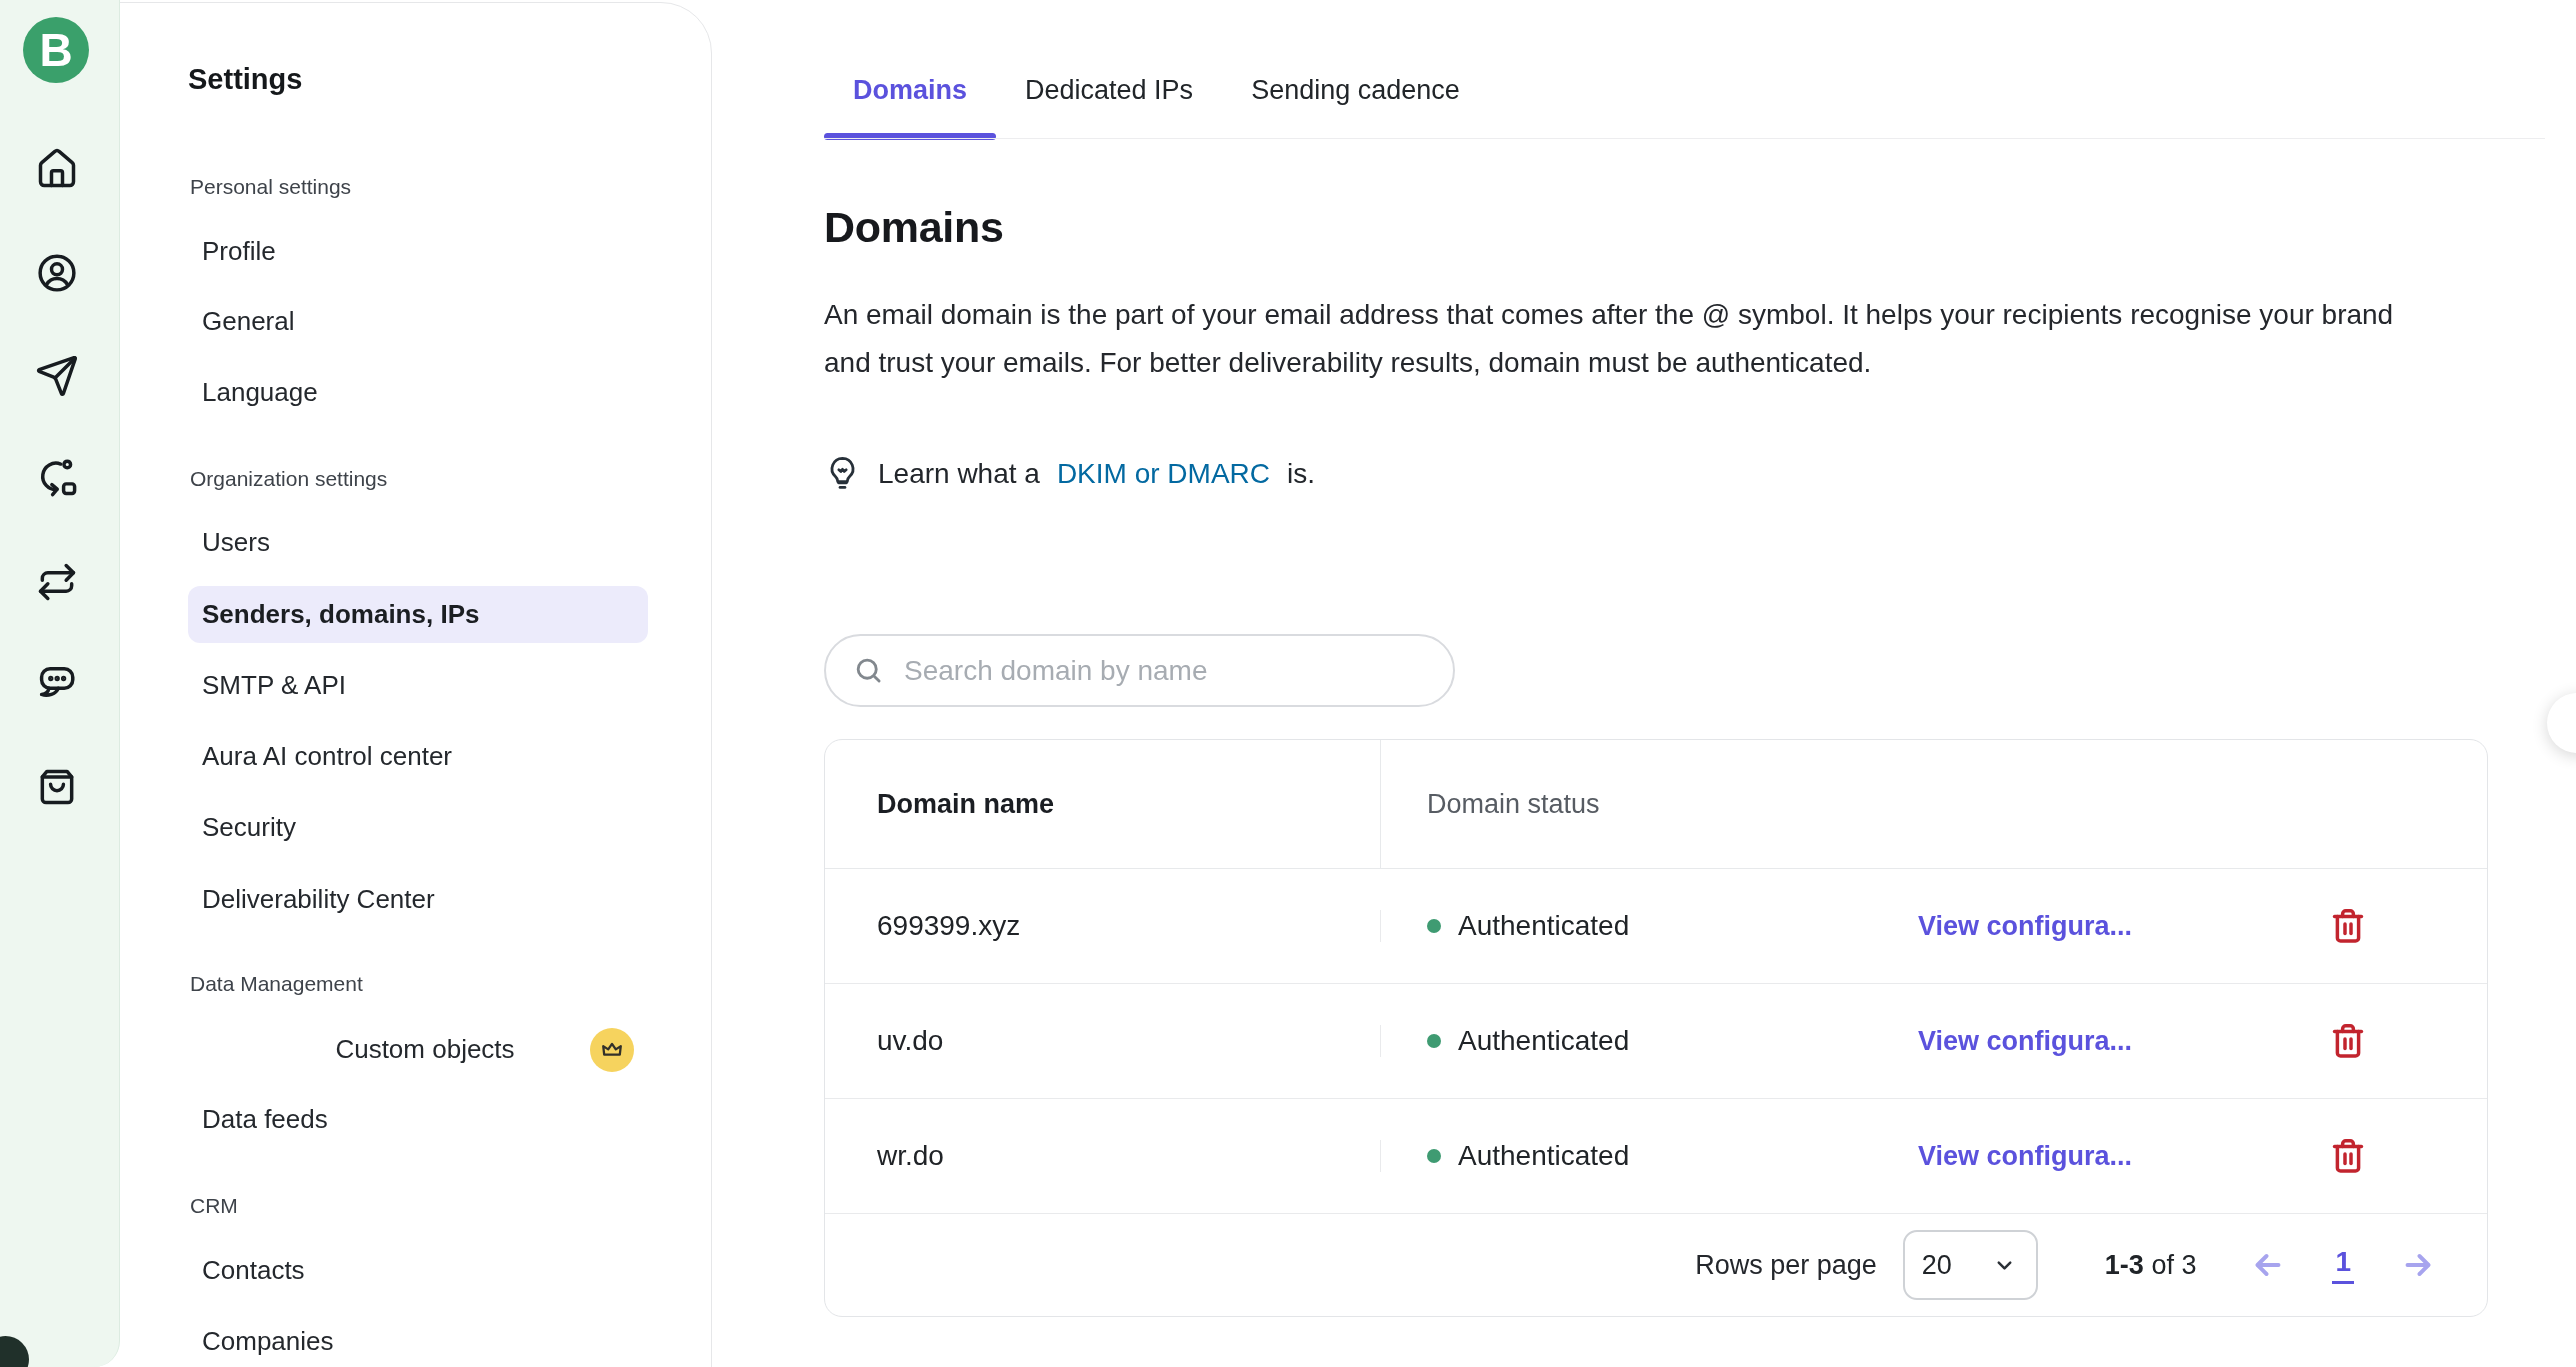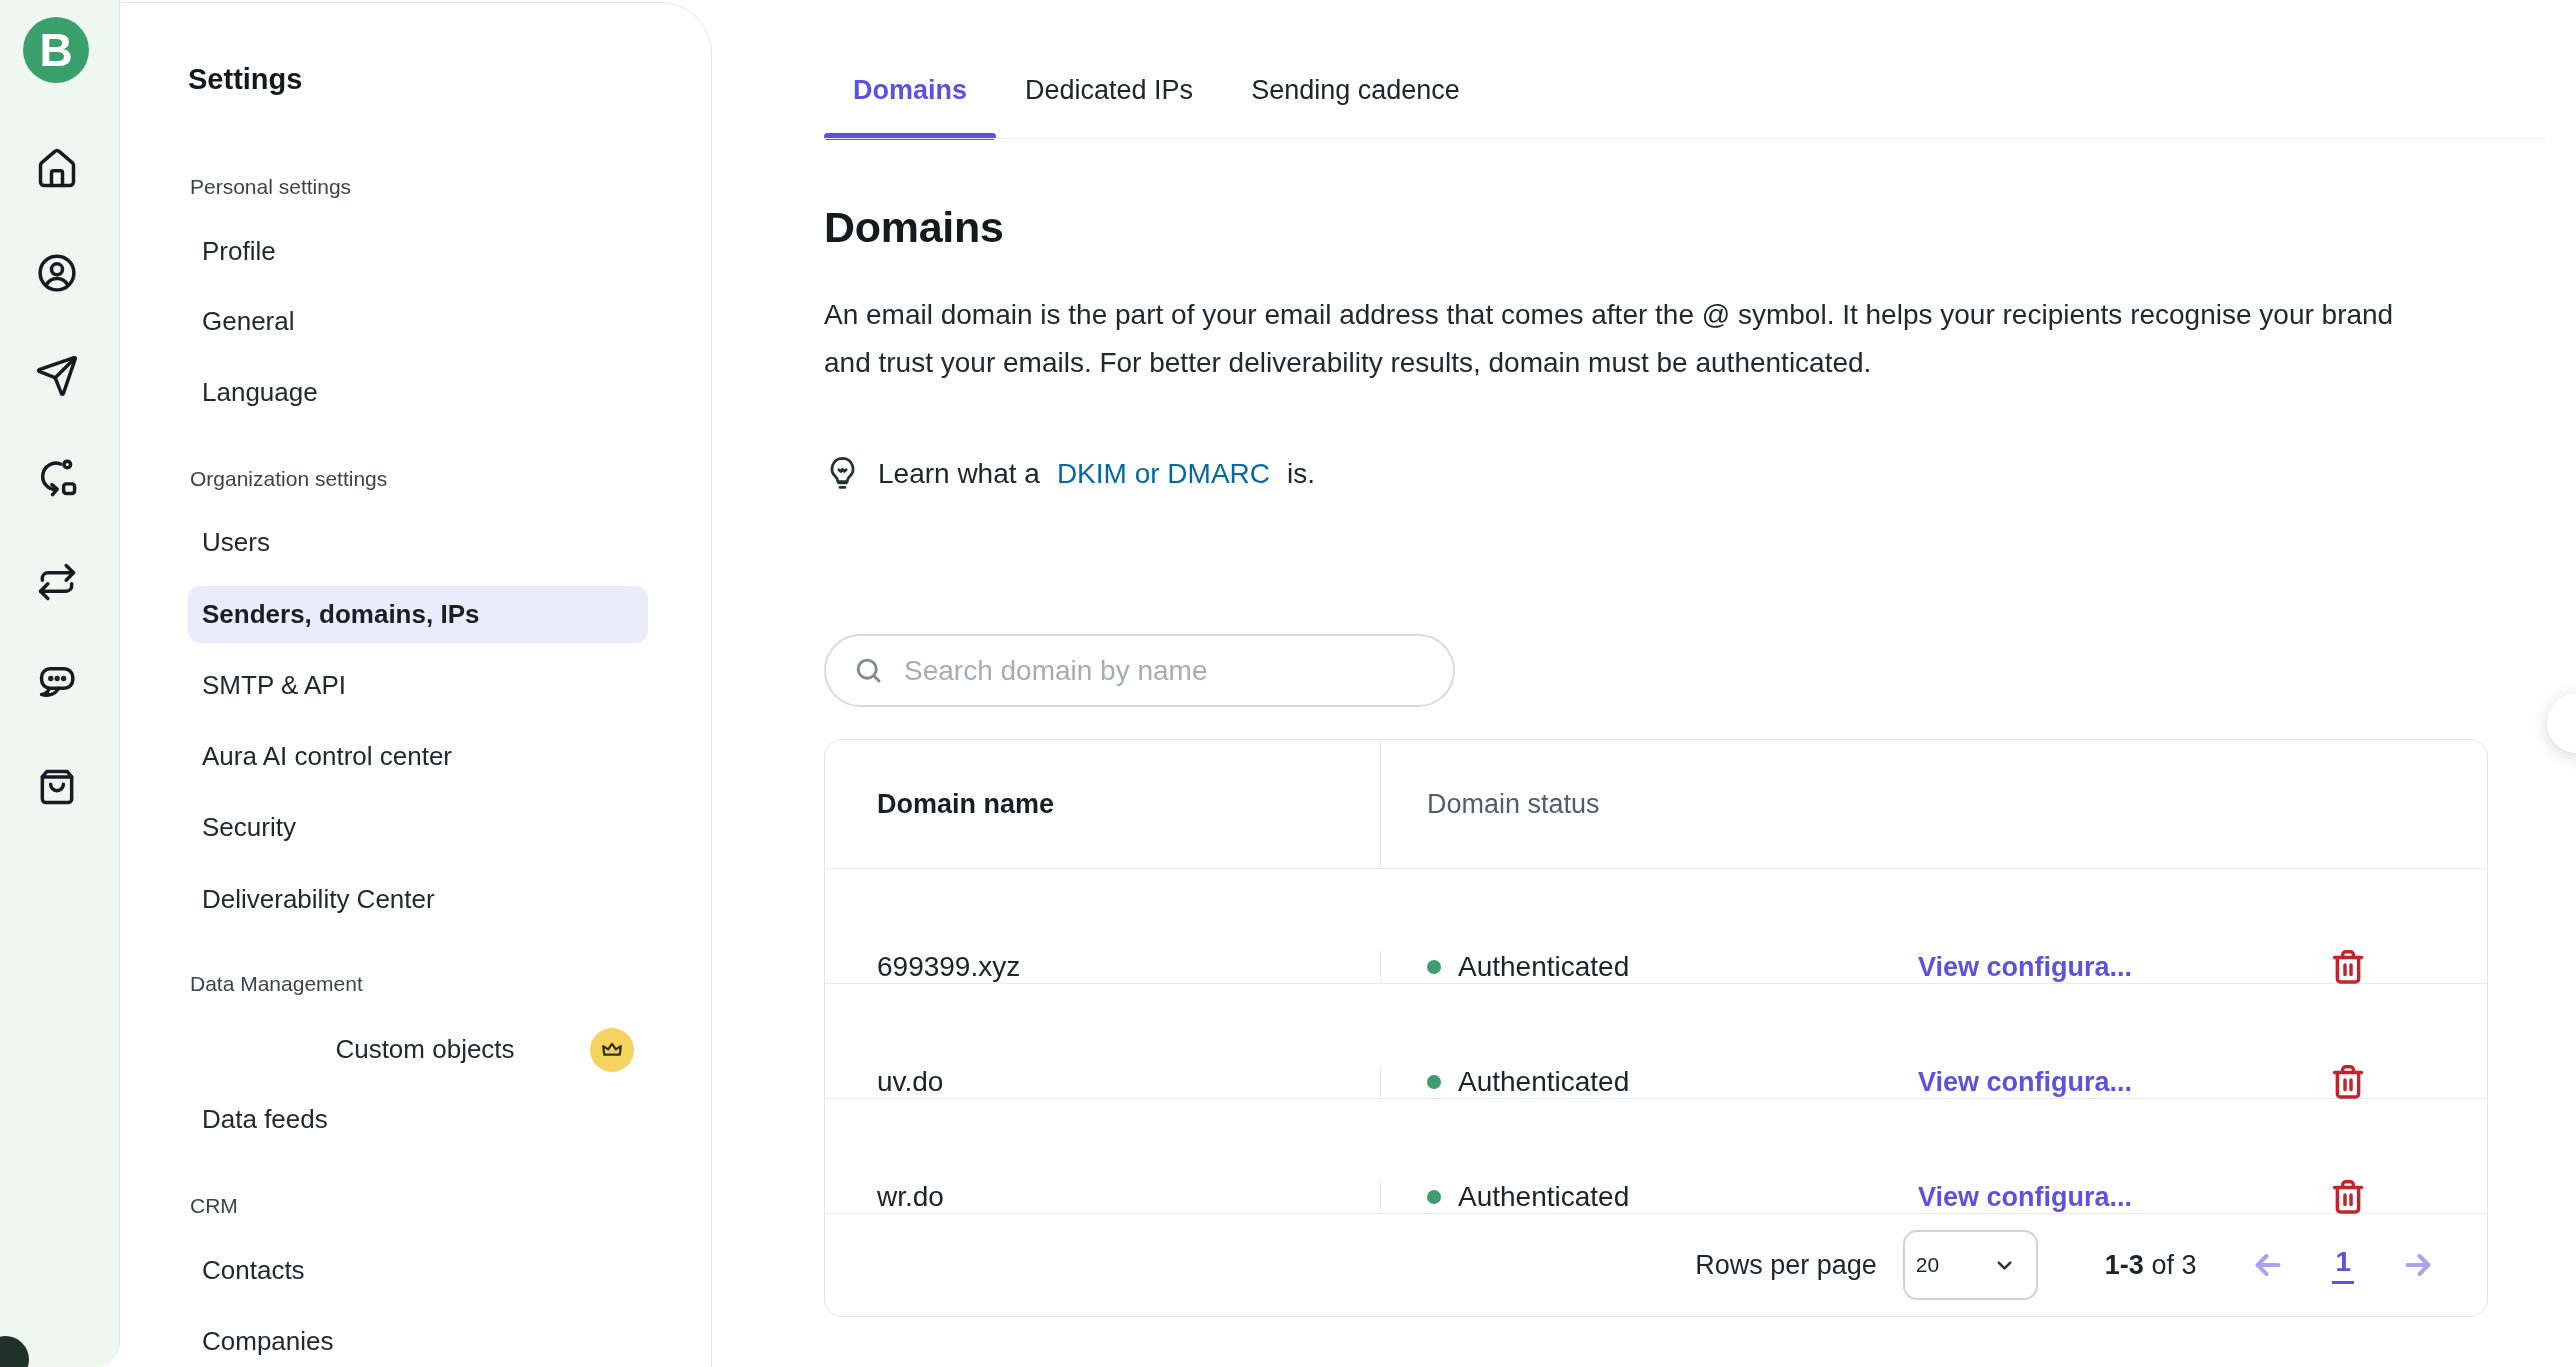--- a/index.html
+++ b/index.html
@@ -84,36 +84,36 @@
   .search-box input::placeholder { color:#a7acb2; }
 
   
   .domains-table {
     position:absolute; left:112px; top:739px; width:1664px; box-sizing:border-box;
     border:1px solid #e3e5e8; border-radius:18px; background:#fff; overflow:hidden;
   }
   .thead { display:flex; height:128px; border-bottom:1px solid #e7e9eb; align-items:stretch; }
   .th-name { width:555px; padding-left:52px; display:flex; align-items:center; font-size:27px; font-weight:700; color:#1b1e23; box-sizing:border-box; }
   .th-status { flex:1; padding-left:46px; display:flex; align-items:center; font-size:27px; color:#575c63; border-left:1px solid #e7e9eb; box-sizing:border-box; }
-  .trow { display:flex; height:114px; border-bottom:1px solid #e9eaec; align-items:flex-end; }
+  .trow { display:flex; height:114px; border-bottom:1px solid #e9eaec; align-items:center; }
   .td-name { width:555px; padding-left:52px; display:flex; align-items:center; font-size:28px; color:#202327; box-sizing:border-box; }
   .td-status { flex:1; border-left:1px solid #e9eaec; display:flex; align-items:center; position:relative; }
   .status-dot { margin-left:46px; width:14px; height:14px; border-radius:50%; background:#3f9b72; flex:none; }
   .status-text { margin-left:17px; font-size:28px; color:#202428; }
   .view-link { position:absolute; left:537px; font-size:27px; font-weight:700; color:#5b52dd; cursor:pointer; white-space:nowrap; }
   .trash-btn { position:absolute; left:948px; width:38px; height:38px; color:#c2242e; cursor:pointer; }
   .trash-btn svg { width:38px; height:38px; stroke:currentColor; fill:none; stroke-width:2.2; stroke-linecap:round; stroke-linejoin:round; }
 
   .tfoot { display:flex; height:102px; align-items:center; justify-content:flex-end; padding-right:51px; }
   .rpp-label { font-size:27px; color:#24272c; }
   .rpp-select {
     margin-left:26px; width:135px; height:70px; box-sizing:border-box;
     border:2px solid #cfd2d6; border-radius:14px; background:#fff;
-    display:flex; align-items:center; justify-content:space-between; padding:0 20px 0 11px;
-    font-size:21px; color:#202428; cursor:pointer;
+    display:flex; align-items:center; justify-content:space-between; padding:0 20px 0 17px;
+    font-size:27px; color:#202428; cursor:pointer;
   }
   .rpp-select svg { width:23px; height:23px; stroke:#2b3036; fill:none; stroke-width:2.6; stroke-linecap:round; stroke-linejoin:round; }
   .range-text { margin-left:67px; font-size:27px; color:#202428; }
   .range-text b { font-weight:700; }
   .pg-arrow { width:36px; height:36px; color:#a7a4ee; cursor:pointer; }
   .pg-arrow svg { width:36px; height:36px; stroke:currentColor; fill:none; stroke-width:2.6; stroke-linecap:round; stroke-linejoin:round; }
   .arrow-left { margin-left:54px; }
   .page-num { margin-left:46px; font-size:28px; font-weight:700; color:#5b52dd; border-bottom:3.5px solid #5b52dd; padding:0 3px 3px 3px; cursor:pointer; }
   .arrow-right { margin-left:46px; }
 

